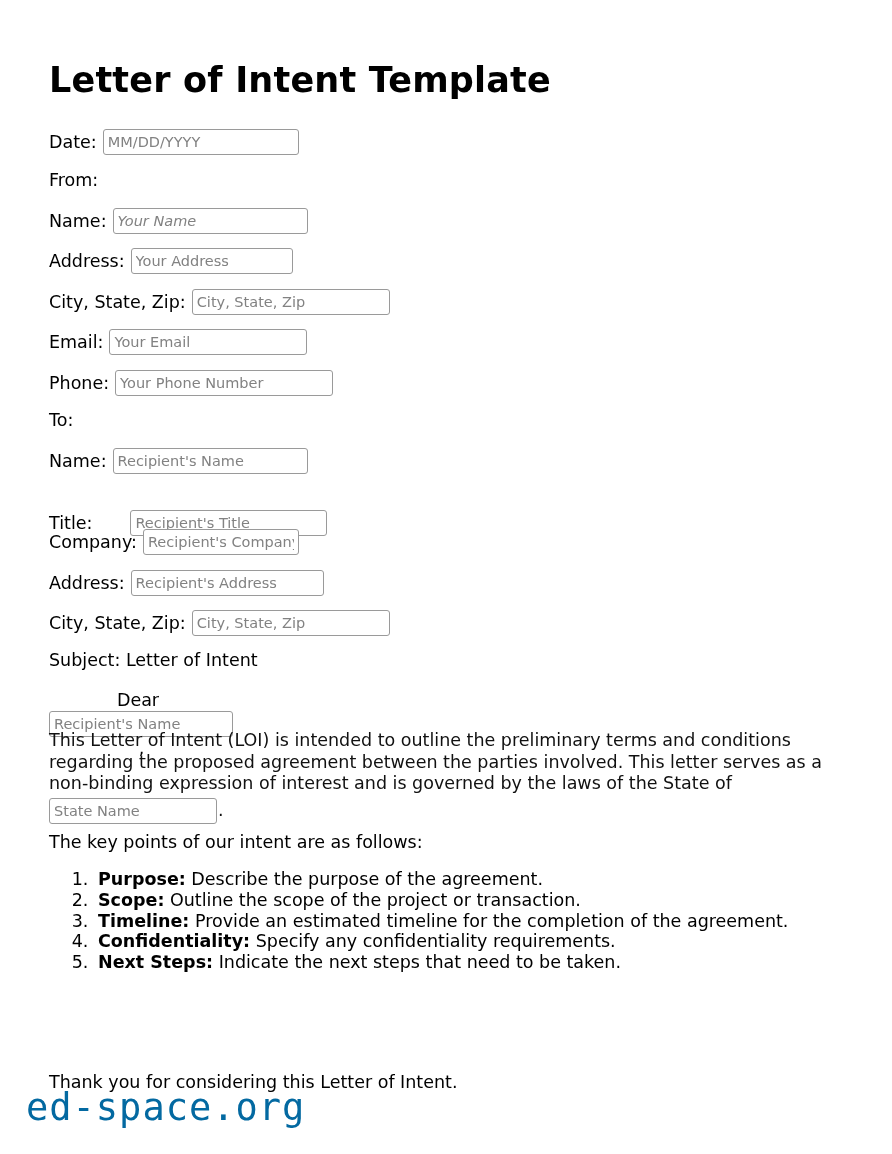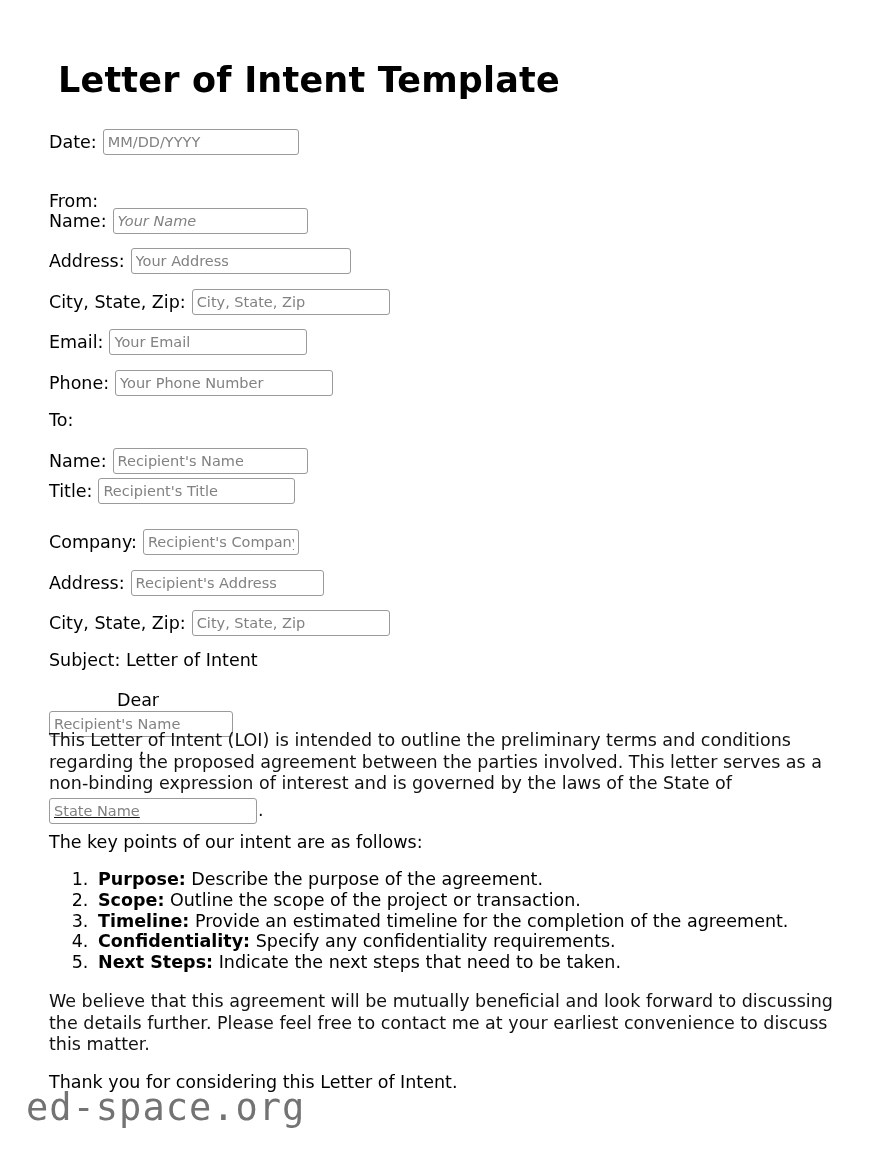--- a/index.html
+++ b/index.html
@@ -21,21 +21,21 @@
     position: absolute;
     left: 0;
     top: 0;
     width: 892px;
     height: 1154px;
     padding: 0;
   }
 
   .doc-title {
     position: absolute;
-    left: 58px;
+    left: 49px;
     top: 58px;
     font-size: 35px;
     font-weight: bold;
     letter-spacing: 0.2px;
     line-height: 44px;
     margin: 0;
     white-space: nowrap;
   }
 
   .field-row {
@@ -113,48 +113,48 @@
     font-weight: bold;
   }
 
   .watermark {
     position: absolute;
     left: 26px;
     top: 1086px;
     font-family: "DejaVu Sans Mono", "Liberation Mono", monospace;
     font-size: 37px;
     line-height: 44px;
-    color: #737373;
+    color: #0369a1;
     letter-spacing: 1px;
     white-space: nowrap;
     user-select: none;
   }
 </style>
 </head>
 <body>
 
 <div class="page">
 
   <h1 class="doc-title">Letter of Intent Template</h1>
 
   <div class="field-row" style="top:129px;">
     <span class="field-label">Date:</span>
     <input class="tinput" style="width: 196px;" type="text" placeholder="MM/DD/YYYY">
   </div>
 
-  <div class="plain-row" style="top:169px;margin-top:21px;">From:</div>
+  <div class="plain-row" style="top:169px;">From:</div>
 
   <div class="field-row" style="top:208px;">
     <span class="field-label">Name:</span>
     <input class="tinput" style="width: 195px; font-style: italic;" type="text" placeholder="Your Name">
   </div>
 
   <div class="field-row" style="top:248px;">
     <span class="field-label">Address:</span>
-    <input class="tinput" style="width: 220px;" type="text" placeholder="Your Address">
+    <input class="tinput" style="width: 162px;" type="text" placeholder="Your Address">
   </div>
 
   <div class="field-row" style="top:289px;">
     <span class="field-label">City, State, Zip:</span>
     <input class="tinput" style="width: 198px;" type="text" placeholder="City, State, Zip">
   </div>
 
   <div class="field-row" style="top:329px;">
     <span class="field-label">Email:</span>
     <input class="tinput" style="width: 198px;" type="text" placeholder="Your Email">
@@ -165,21 +165,21 @@
     <input class="tinput" style="width: 218px;" type="text" placeholder="Your Phone Number">
   </div>
 
   <div class="plain-row" style="top:409px;">To:</div>
 
   <div class="field-row" style="top:448px;">
     <span class="field-label">Name:</span>
     <input class="tinput" style="width: 195px;" type="text" placeholder="Recipient's Name">
   </div>
 
-  <div class="field-row" style="top:478px;">
+  <div class="field-row" style="top:510px;gap:32px;">
     <span class="field-label">Title:</span>
     <input class="tinput" style="width: 197px;" type="text" placeholder="Recipient's Title">
   </div>
 
   <div class="field-row" style="top:529px;">
     <span class="field-label">Company:</span>
     <input class="tinput" style="width: 156px;" type="text" placeholder="Recipient's Company">
   </div>
 
   <div class="field-row" style="top:570px;">
@@ -196,21 +196,21 @@
 
   <div class="field-row" style="top:689px;flex-direction:column;">
     <span class="field-label">Dear</span>
     <input class="tinput" style="width: 184px;" type="text" placeholder="Recipient's Name">
     <span class="trail">,</span>
   </div>
 
   <div class="body-par" style="top:730px; width:790px;">
     <span>This Letter of Intent (LOI) is intended to outline the preliminary terms and conditions regarding the proposed agreement between the parties involved. This letter serves as a non-binding expression of interest and is governed by the laws of the State of</span>
     <br>
-    <input class="tinput par-inline-input" style="width: 208px; margin-top: 3px; text-decoration: underline;" type="text" placeholder="State Name"><span class="trail">.</span>
+    <input class="tinput par-inline-input" style="width: 168px; margin-top: 3px;" type="text" placeholder="State Name"><span class="trail">.</span>
   </div>
 
   <div class="plain-row" style="top:831px;">The key points of our intent are as follows:</div>
 
   <ol class="key-points" style="top:869px;">
     <li>
       <b>Purpose:</b>
       <span>Describe the purpose of the agreement.</span>
     </li>
     <li>
@@ -224,19 +224,18 @@
     <li>
       <b>Confidentiality:</b>
       <span>Specify any confidentiality requirements.</span>
     </li>
     <li>
       <b>Next Steps:</b>
       <span>Indicate the next steps that need to be taken.</span>
     </li>
   </ol>
 
-  <div class="body-par" style="top:991px; width:785px;">We believe that this agreement will be mutually beneficial and look forward to discussing the details further. Please feel free to contact me at your earliest convenience to discuss this matter.</div>
 
   <div class="plain-row" style="top:1071px;">Thank you for considering this Letter of Intent.</div>
 
   <div class="watermark">ed-space.org</div>
 
 </div>
 
 </body></html>

